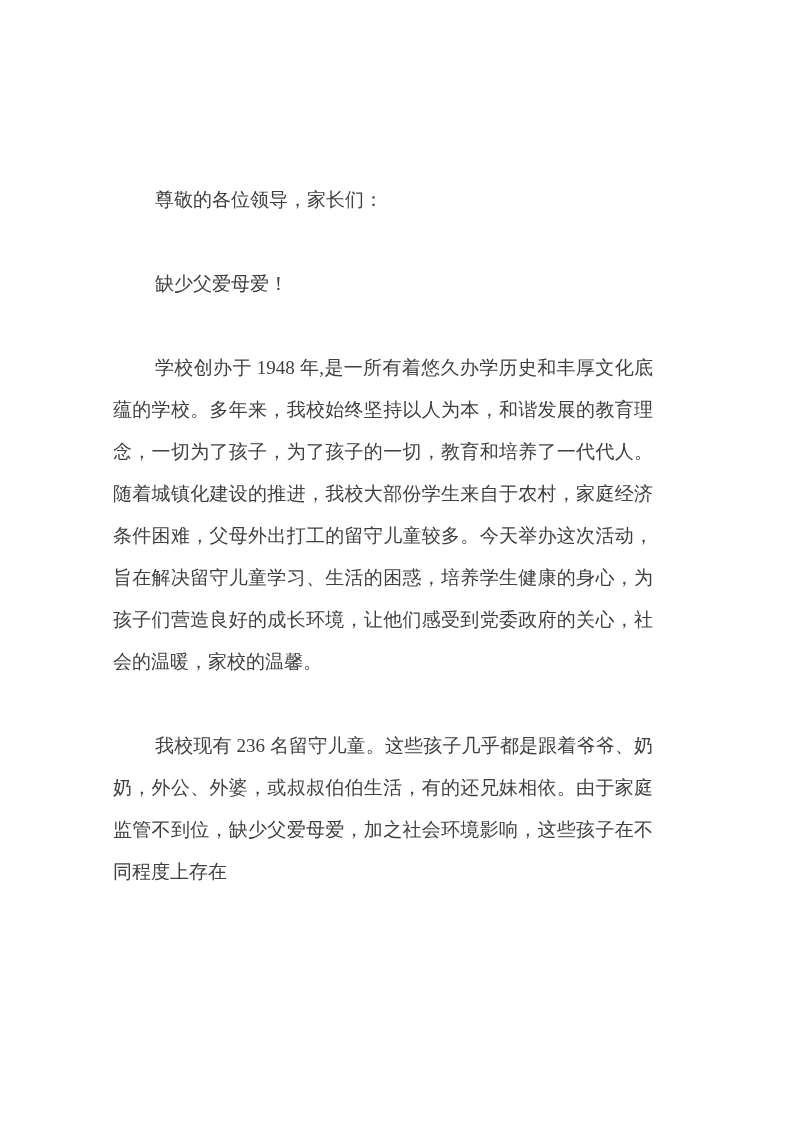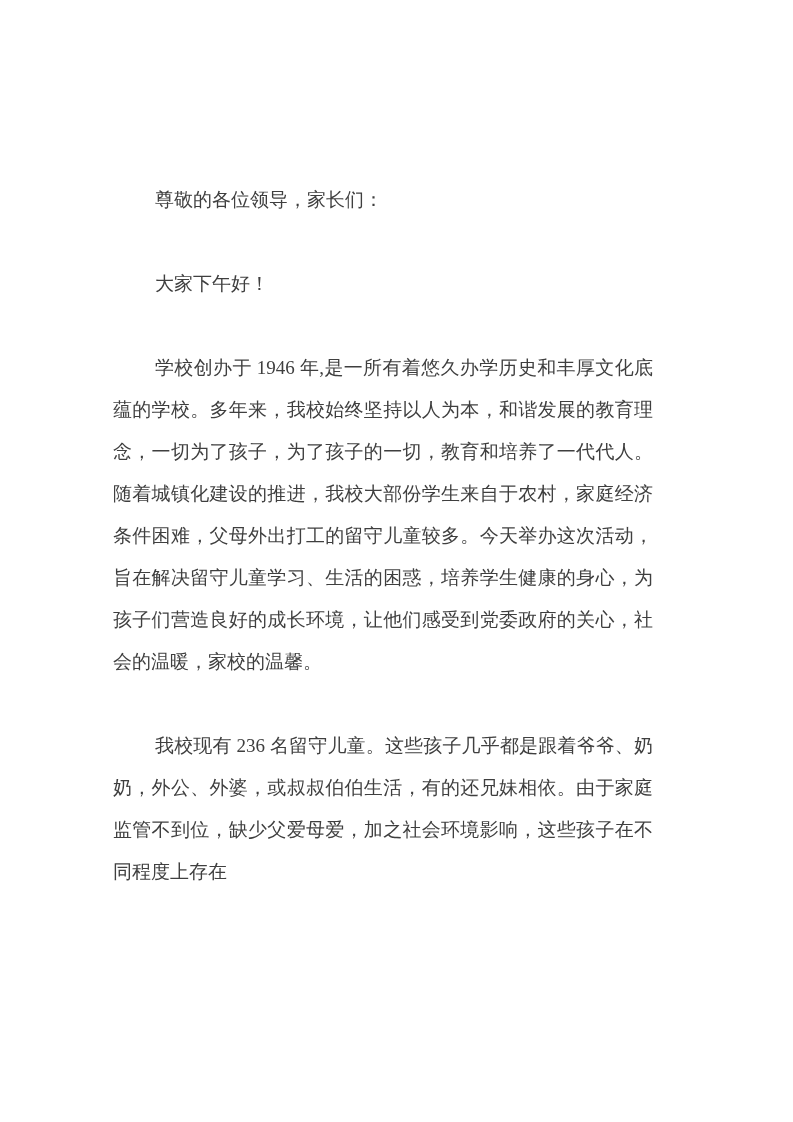--- a/index.html
+++ b/index.html
@@ -32,17 +32,17 @@
   .doc p:last-child {
     margin-bottom: 0;
   }
 </style>
 </head>
 <body>
 
 <div class="page">
   <div class="doc">
     <p>尊敬的各位领导，家长们：</p>
-    <p>大家下午好！</p>
-    <p>学校创办于 1946 年,是一所有着悠久办学历史和丰厚文化底蕴的学校。多年来，我校始终坚持以人为本，和谐发展的教育理念，一切为了孩子，为了孩子的一切，教育和培养了一代代人。随着城镇化建设的推进，我校大部份学生来自于农村，家庭经济条件困难，父母外出打工的留守儿童较多。今天举办这次活动，旨在解决留守儿童学习、生活的困惑，培养学生健康的身心，为孩子们营造良好的成长环境，让他们感受到党委政府的关心，社会的温暖，家校的温馨。</p>
+    <p>缺少父爱母爱！</p>
+    <p>学校创办于 1948 年,是一所有着悠久办学历史和丰厚文化底蕴的学校。多年来，我校始终坚持以人为本，和谐发展的教育理念，一切为了孩子，为了孩子的一切，教育和培养了一代代人。随着城镇化建设的推进，我校大部份学生来自于农村，家庭经济条件困难，父母外出打工的留守儿童较多。今天举办这次活动，旨在解决留守儿童学习、生活的困惑，培养学生健康的身心，为孩子们营造良好的成长环境，让他们感受到党委政府的关心，社会的温暖，家校的温馨。</p>
     <p>我校现有 236 名留守儿童。这些孩子几乎都是跟着爷爷、奶奶，外公、外婆，或叔叔伯伯生活，有的还兄妹相依。由于家庭监管不到位，缺少父爱母爱，加之社会环境影响，这些孩子在不同程度上存在</p>
   </div>
 </div>
 
 </body></html>

